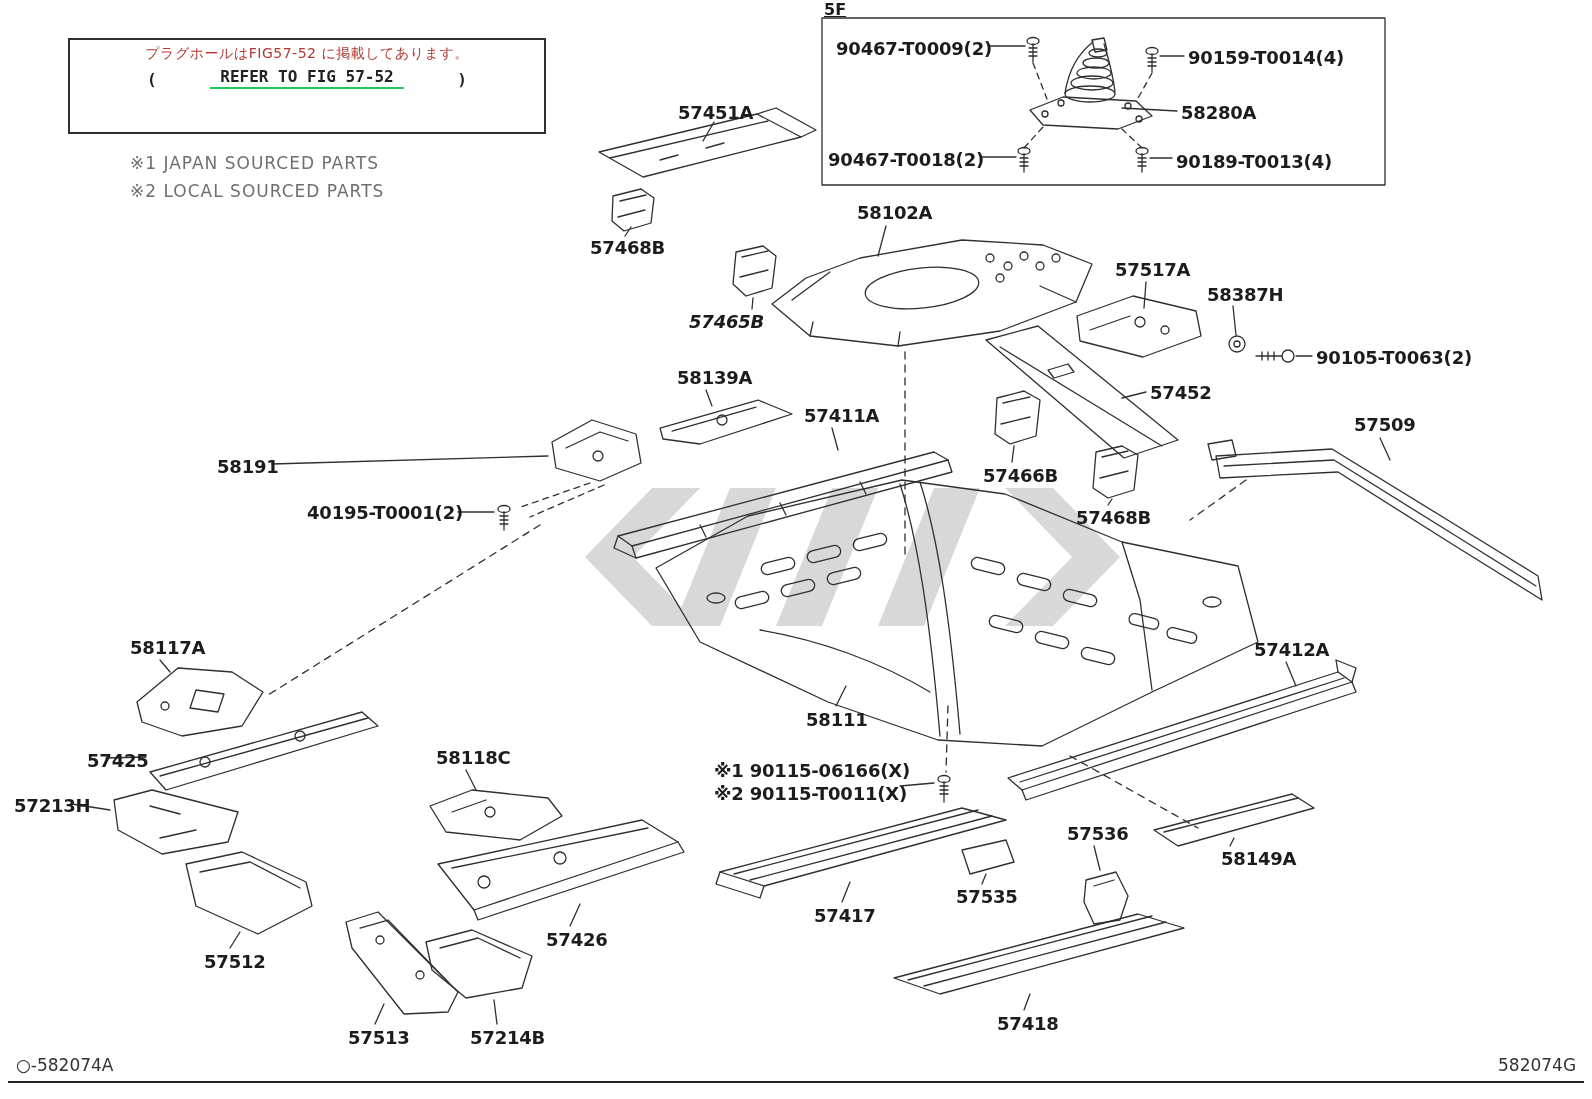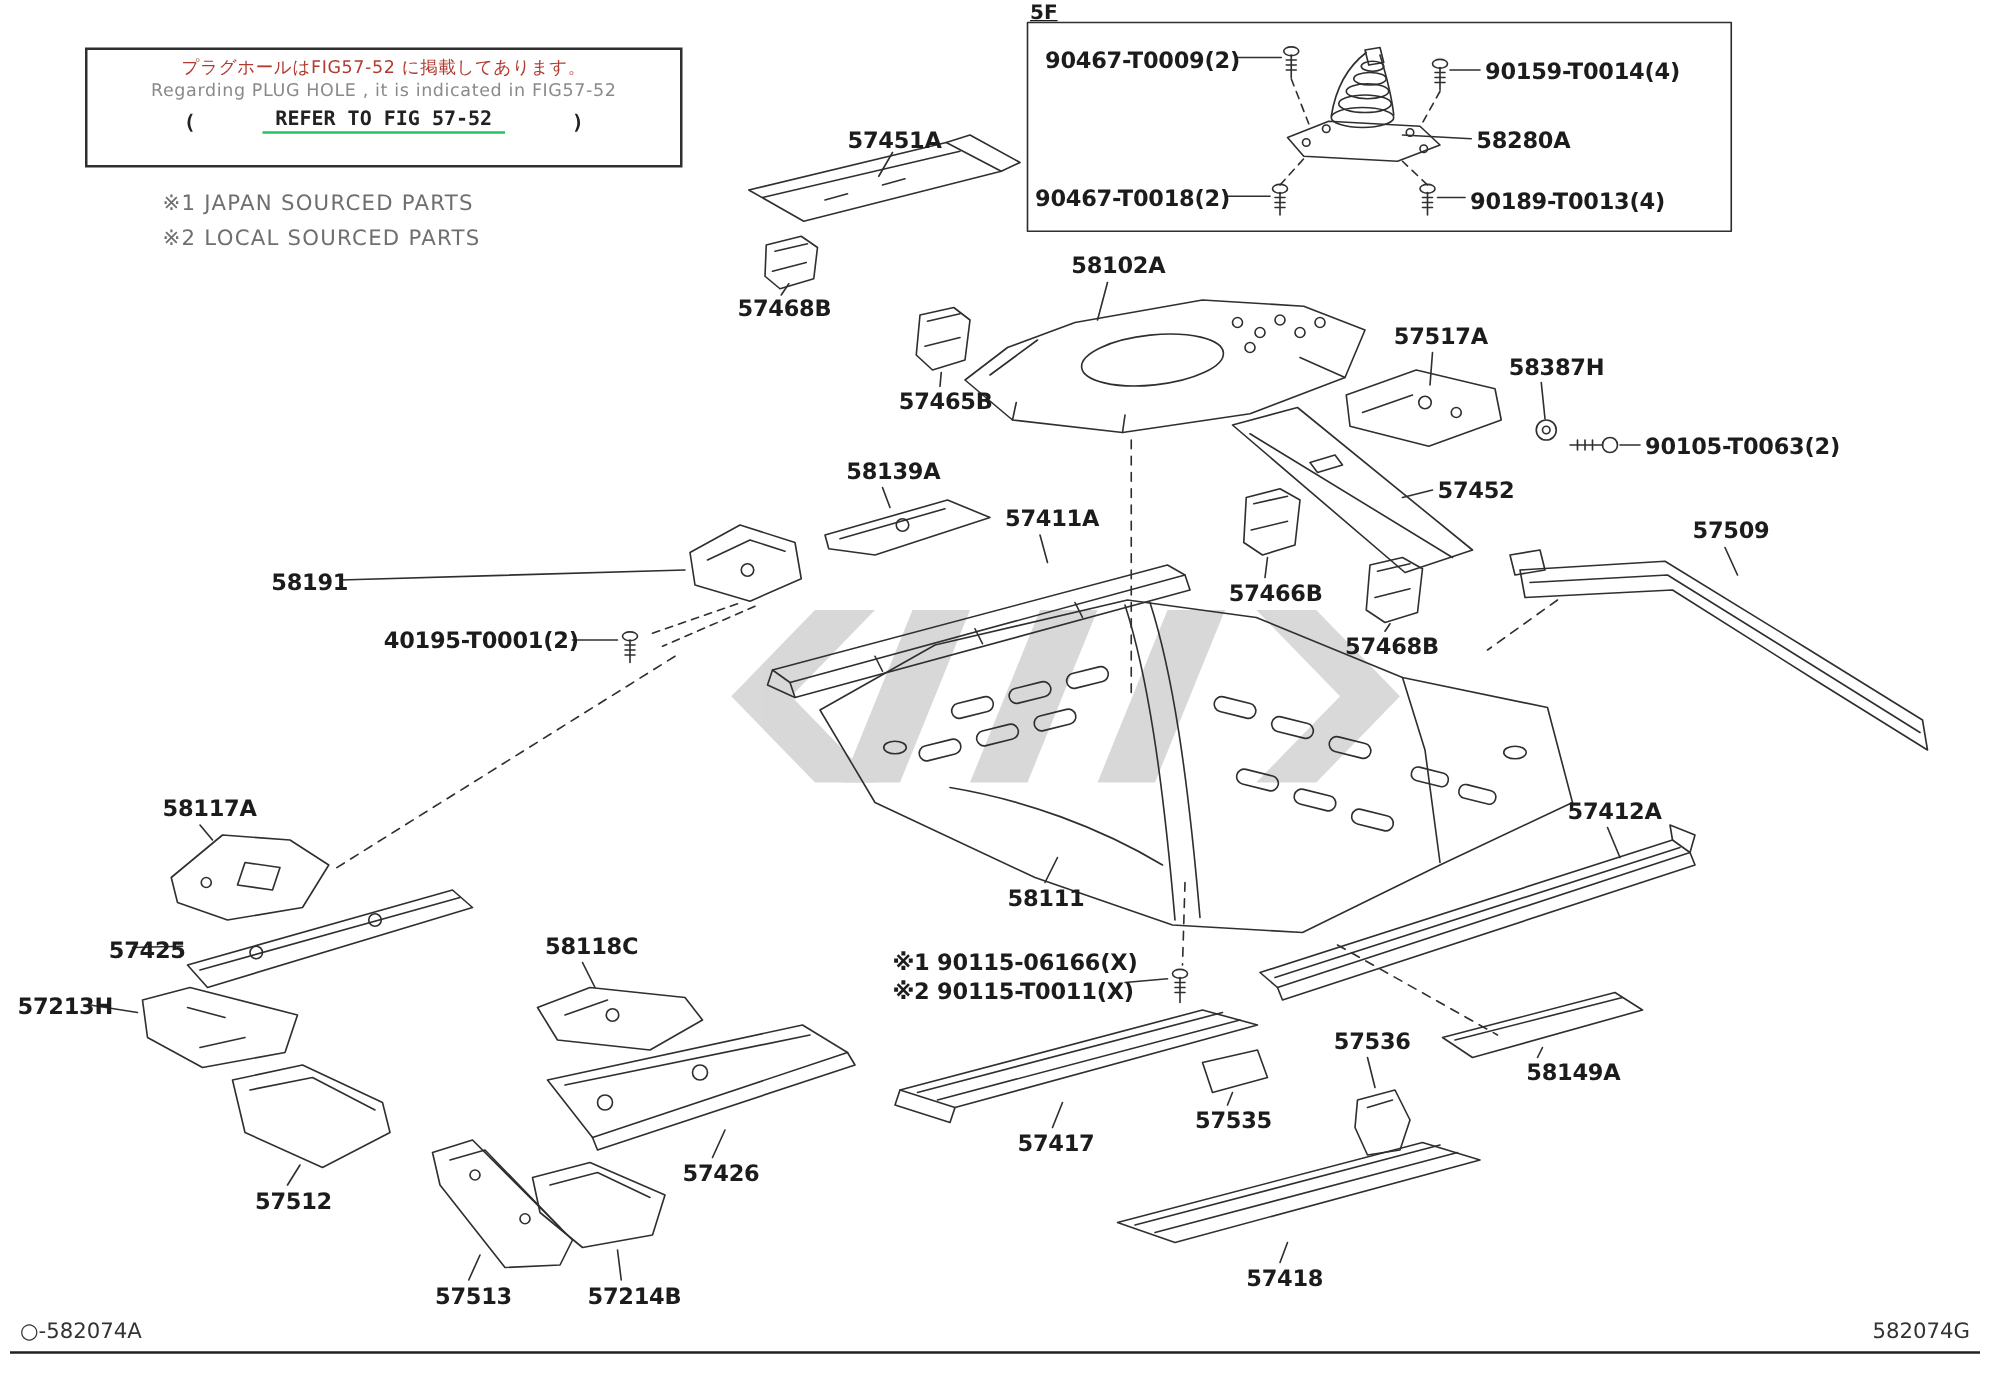--- a/index.html
+++ b/index.html
@@ -320,37 +320,36 @@
         <path d="M540,525 L268,695"></path>
         <path d="M948,706 L946,772"></path>
         <path d="M1070,756 L1198,828"></path>
         <path d="M1246,480 L1190,520"></path>
       </g>
     </g>
   </svg>
 
   <div class="notice">
     <div class="notice-jp">プラグホールはFIG57-52 に掲載してあります。</div>
-    <div class="notice-en">Regarding  PLUG  HOLE , it  is  indicated  in  FIG57-52</div>
     <div class="notice-ref">
       <span>(</span>
       <span class="ref-text">REFER TO FIG 57-52</span>
       <span>)</span>
     </div>
   </div>
 
   <div class="note" style="left:130px;top:153px">※1  JAPAN SOURCED PARTS</div>
   <div class="note" style="left:130px;top:181px">※2  LOCAL SOURCED PARTS</div>
 
   <div class="inset-tag" style="left:824px;top:0px">5F</div>
 
   <div>
       <div class="callout" style="left: 678px; top: 102px;">57451A</div>
       <div class="callout" style="left: 590px; top: 237px;">57468B</div>
-      <div class="callout" style="left: 719px; top: 311px;">57465B</div>
+      <div class="callout" style="left: 689px; top: 311px; font-style: italic;">57465B</div>
       <div class="callout" style="left: 857px; top: 202px;">58102A</div>
       <div class="callout" style="left: 1115px; top: 259px;">57517A</div>
       <div class="callout" style="left: 1207px; top: 284px;">58387H</div>
       <div class="callout" style="left: 1316px; top: 347px;">90105-T0063(2)</div>
       <div class="callout" style="left: 677px; top: 367px;">58139A</div>
       <div class="callout" style="left: 804px; top: 405px;">57411A</div>
       <div class="callout" style="left: 1150px; top: 382px;">57452</div>
       <div class="callout" style="left: 1354px; top: 414px;">57509</div>
       <div class="callout" style="left: 217px; top: 456px;">58191</div>
       <div class="callout" style="left: 307px; top: 502px;">40195-T0001(2)</div>

